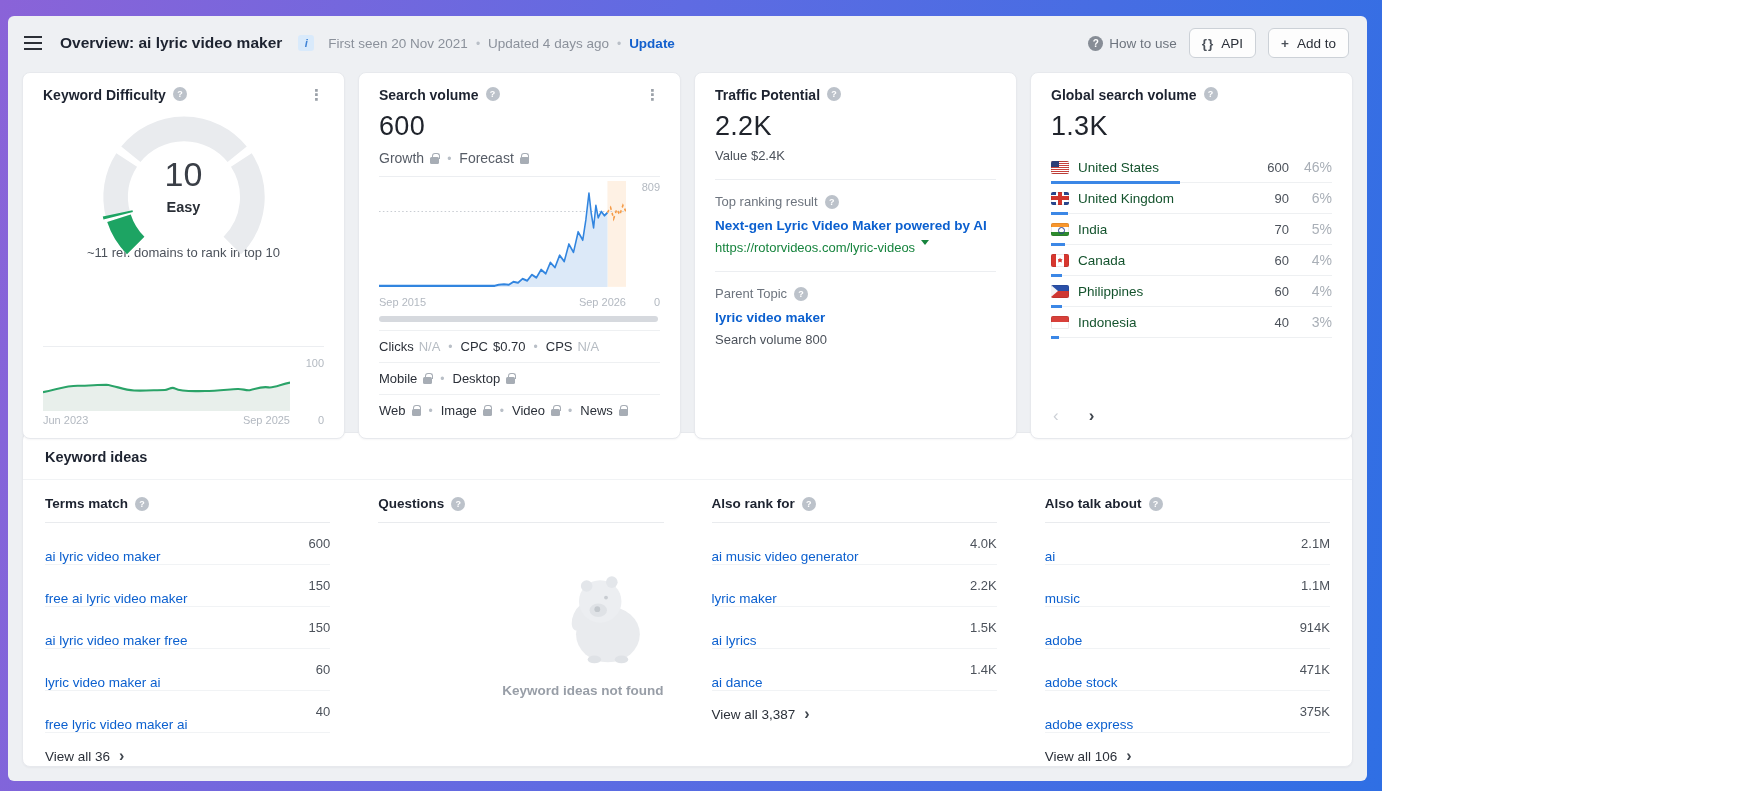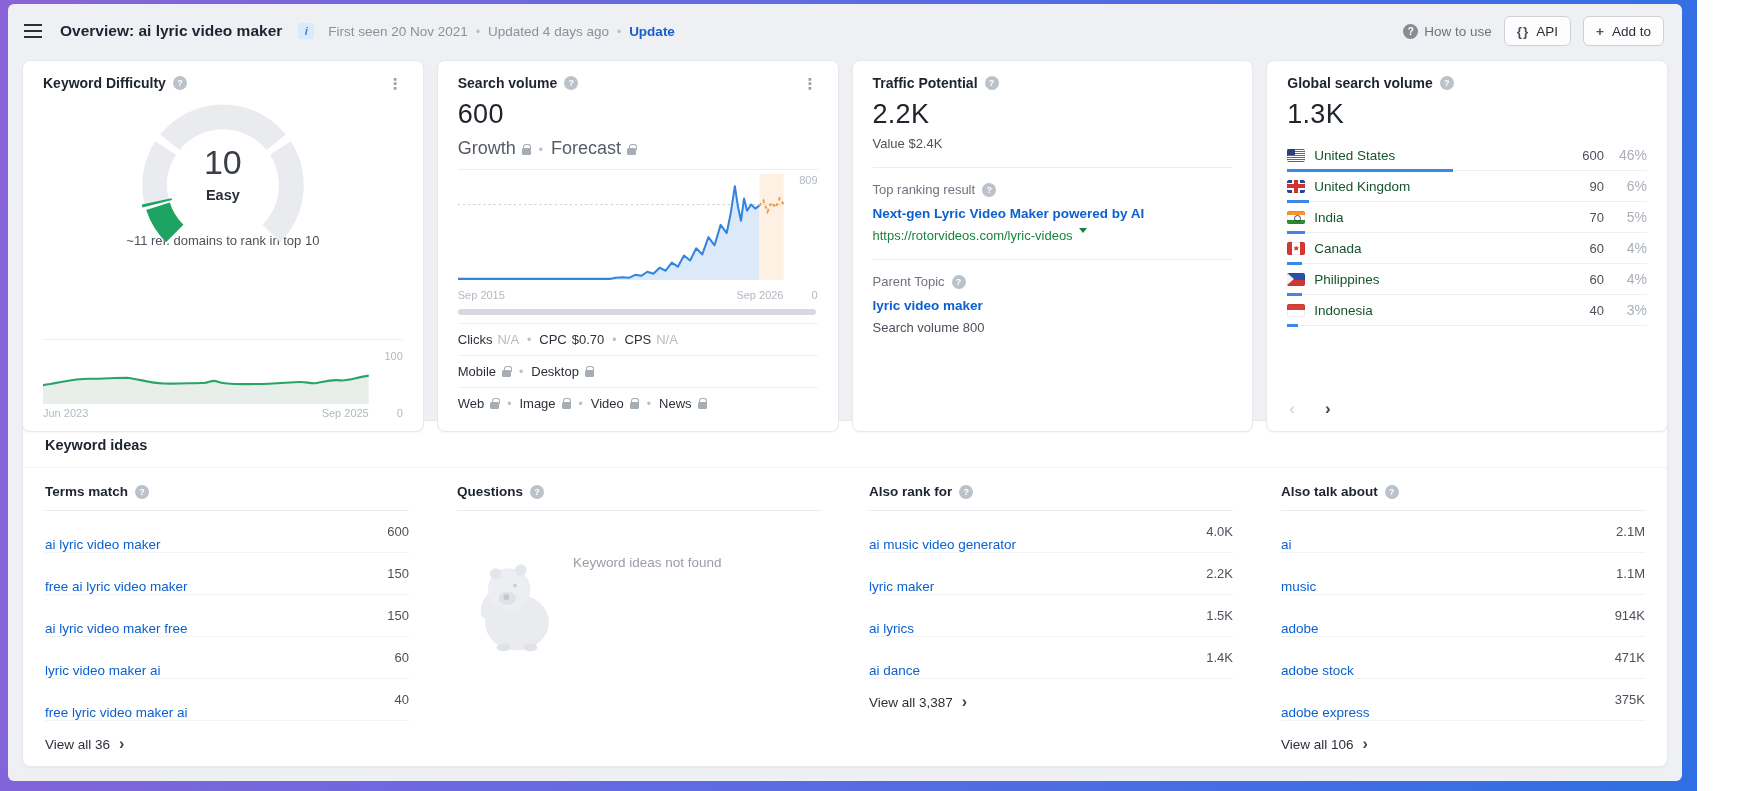--- a/index.html
+++ b/index.html
@@ -1,17 +1,17 @@
 <!DOCTYPE html>
 <html><head>
 <meta charset="utf-8">
 <style>
   * { box-sizing: border-box; margin: 0; padding: 0; }
   body { font-family: "Liberation Sans", "DejaVu Sans", sans-serif; }
-  .frame { width: 1697px; height: 791px; background: linear-gradient(100deg,#8a63d8 0%,#5f6be2 45%,#2f6fe4 100%); padding: 4px 15px 10px 8px; }
+  .frame { width: 1382px; height: 791px; background: linear-gradient(100deg,#8a63d8 0%,#5f6be2 45%,#2f6fe4 100%); padding: 16px 15px 10px 8px; }
   .app { width: 100%; height: 100%; background: #eef0f3; border-radius: 6px; overflow: hidden; display: flex; flex-direction: column; }
 
   
   .hdr { height: 54px; flex: 0 0 54px; display: flex; align-items: center; padding: 0 18px 0 16px; gap: 14px; }
   .burger { width: 18px; height: 14px; background: linear-gradient(#2b2f36 0 2px,transparent 2px 6px,#2b2f36 6px 8px,transparent 8px 12px,#2b2f36 12px 14px); cursor: pointer; flex: 0 0 18px; }
   .hdr-title { font-size: 15.5px; font-weight: bold; color: #1d2330; margin-left: 4px; }
   .info-badge { display: inline-flex; align-items: center; justify-content: center; width: 16px; height: 16px; border-radius: 3px; background: #d9eafb; color: #3f83d6; font-size: 11px; font-style: italic; font-weight: bold; margin-left: 2px; }
   .hdr-meta { color: #8b919b; font-size: 13.5px; display: flex; align-items: center; }
   .dot::after { content: "•"; color: #b9bfc7; margin: 0 8px; font-size: 12px; }
   .update-link { color: #1360cd; font-weight: bold; font-size: 13.5px; cursor: pointer; }
@@ -19,21 +19,21 @@
   .howto { display: flex; align-items: center; gap: 6px; color: #6d747e; font-size: 13.5px; cursor: pointer; }
   .qcirc { width: 15px; height: 15px; border-radius: 50%; background: #878d96; color: #fff; display: inline-flex; align-items: center; justify-content: center; font-size: 10px; font-weight: bold; }
   .qcirc::after { content: "?"; }
   .btn { display: inline-flex; align-items: center; gap: 7px; height: 30px; padding: 0 12px; background: #fdfdfd; border: 1px solid #ccd1d7; border-radius: 6px; font-size: 13.5px; color: #2b3039; cursor: pointer; }
   .btn .sym { color: #4b515a; font-weight: bold; letter-spacing: 1px; }
 
   
   .main { flex: 1; padding: 2px 14px 14px; display: flex; flex-direction: column; gap: 13px; overflow: hidden; }
   .row1 { display: grid; grid-template-columns: repeat(4, 1fr); gap: 13px; height: 347px; flex: 0 0 347px; }
   .card { background: #fff; border: 1px solid #e7e9ed; border-radius: 8px; box-shadow: 0 1px 2px rgba(20,30,50,.04); padding: 14px 20px 12px; display: flex; flex-direction: column; position: relative; }
-  .card-title-row { display: flex; align-items: center; }
+  .card-title-row { display: flex; }
   .card-title { font-size: 14px; font-weight: bold; color: #1d2330; }
   .help { width: 14px; height: 14px; border-radius: 50%; background: #bcc2ca; color: #fff; display: inline-flex; align-items: center; justify-content: center; font-size: 9px; font-weight: bold; margin-left: 7px; cursor: pointer; flex: 0 0 14px; }
   .help::after { content: "?"; }
   .kebab { margin-left: auto; color: #9aa0a8; font-size: 15px; font-weight: bold; cursor: pointer; line-height: 1; letter-spacing: 0; }
   .kebab::after { content: "⋮"; }
   .big-num { font-size: 27px; color: #20242c; margin-top: 8px; letter-spacing: .3px; }
   .divider { border-top: 1px solid #eceef1; margin: 10px 0; }
   .muted-sm { color: #b3b9c1; font-size: 11px; }
 
   
@@ -44,21 +44,21 @@
   .mini-chart { margin-top: auto; }
   .mini-grid { display: grid; grid-template-columns: 1fr 30px; column-gap: 4px; }
   .mini-ymax { text-align: right; align-self: start; }
   .mini-xrow { display: grid; grid-template-columns: 1fr 30px; column-gap: 4px; margin-top: 3px; }
   .mini-xrow .inner { display: flex; justify-content: space-between; }
   .mini-xrow .zero { text-align: right; }
   .spark { width: 100%; height: 42px; display: block; }
   .sv-plot { width: 100%; height: 112px; display: block; }
 
   
-  .toggles { display: flex; align-items: center; margin-top: 8px; color: #565c66; font-size: 18px; }
+  .toggles { display: flex; align-items: center; margin-top: 8px; color: #565c66; font-size: 14px; }
   .lock { display: inline-block; width: 9px; height: 7px; background: #a7adb5; border-radius: 1.5px; position: relative; margin-left: 6px; top: 1px; }
   .lock::before { content: ""; position: absolute; left: 1.5px; top: -4px; width: 6px; height: 5px; border: 1.5px solid #a7adb5; border-bottom: none; border-radius: 3px 3px 0 0; }
   .scrollbar { height: 6px; background: #d6d9de; border-radius: 3px; margin: 8px 2px 2px 0; cursor: pointer; }
   .metric-row { display: flex; align-items: center; font-size: 13px; color: #2b3039; padding: 8px 0; border-top: 1px solid #eef0f2; }
   .metric-row:first-of-type { border-top: none; }
   .mval { margin-left: 5px; }
   .mna { color: #b6bcc3; margin-left: 5px; }
 
   
   .sub-label { color: #6d747e; font-size: 13px; display: flex; align-items: center; }
@@ -101,21 +101,21 @@
   .ki-title { font-size: 14.5px; font-weight: bold; color: #1d2330; }
   .ki-grid { display: grid; grid-template-columns: repeat(4, 1fr); gap: 0 48px; padding: 4px 22px 14px; flex: 1; }
   .ki-col { display: flex; flex-direction: column; }
   .ki-col-head { display: flex; align-items: center; padding: 12px 0 11px; border-bottom: 1px solid #e9ebee; }
   .ki-col-title { font-size: 13.5px; font-weight: bold; color: #1d2330; }
   .ki-row { display: flex; align-items: center; justify-content: space-between; height: 42px; border-bottom: 1px solid #f1f3f5; }
   .kw-link { color: #0c60cf; font-size: 13.5px; cursor: pointer; margin-top: 26px; }
   .kw-vol { color: #4c525b; font-size: 13px; }
   .view-all { display: flex; align-items: center; gap: 9px; margin-top: 15px; font-size: 13.5px; color: #2b3039; cursor: pointer; }
   .view-all .chev { color: #3f454d; font-size: 16px; font-weight: bold; line-height: 1; }
-  .empty-state { display: flex; align-items: flex-start; justify-content: flex-start; padding-top: 34px; flex: 1; }
+  .empty-state { display: flex; flex-direction: column; align-items: flex-end; justify-content: flex-start; padding-top: 34px; flex: 1; font-weight: bold; }
   .empty-text { color: #989ea7; font-size: 13.5px; margin-top: 10px; }
 </style>
 </head>
 <body>
 
 <div class="frame">
   <div class="app">
 
     <div class="hdr">
       <span class="burger"></span>

